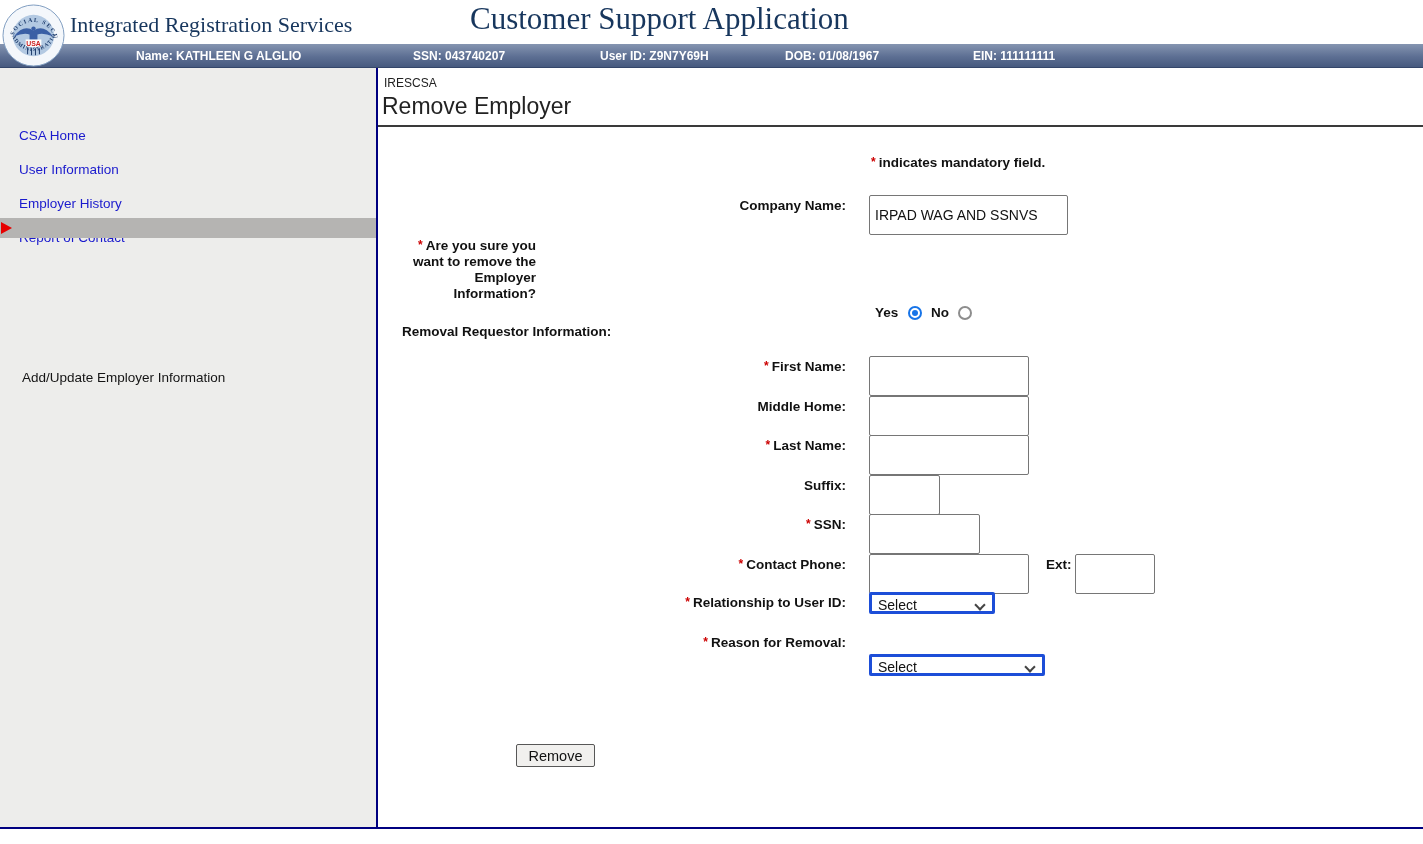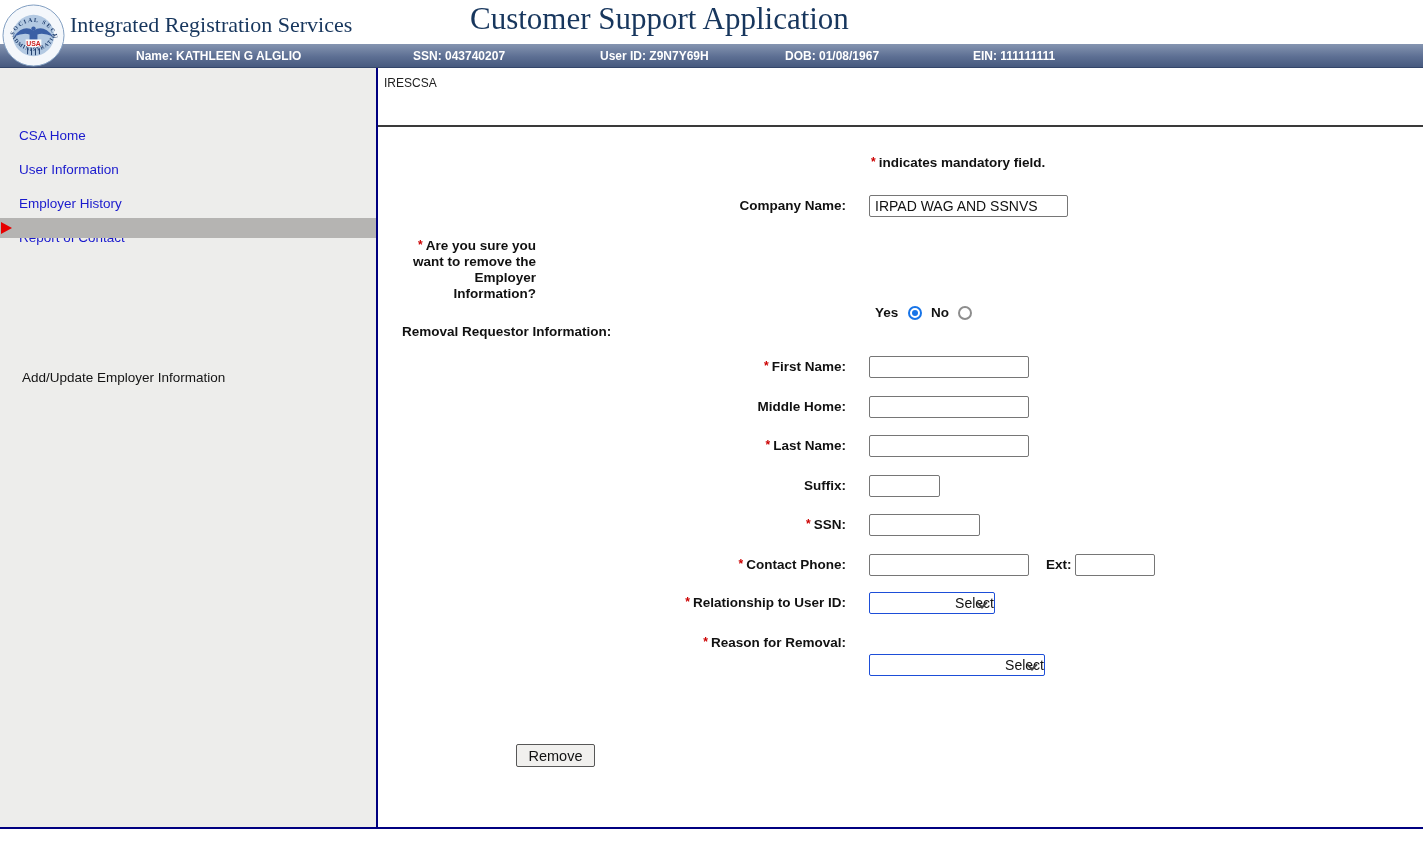--- a/index.html
+++ b/index.html
@@ -59,29 +59,29 @@
   .heading-rule { position:absolute; left:0; top:57px; width:1045px; height:2px; background:#3a3a3a; }
 
   .blabel { font-weight:bold; font-size:13.5px; color:#111; white-space:nowrap; }
   .note { position:absolute; left:493px; top:87px; }
   .req::before { content:"*"; color:#cc0000; margin-right:3px; font-size:12px; vertical-align:1px; }
 
   .flabel { position:absolute; left:168px; width:300px; text-align:right; }
   .fctl   { position:absolute; left:491px; }
 
   .txt {
-    box-sizing:border-box; height:22px; border:1px solid #767676; border-radius:2px;
+    box-sizing:border-box; height:40px; border:1px solid #767676; border-radius:2px;
     font-family:"Liberation Sans", sans-serif; font-size:14px; padding:6px 5px; background:#fff; color:#111;
   }
   .w199{width:199px;} .w160{width:160px;} .w111{width:111px;} .w80{width:80px;} .w71{width:71px;}
 
   .sel {
-    box-sizing:border-box; height:22px; border:1px solid #1d4ed8; border-radius:2px;
+    box-sizing:border-box; height:22px; border:3px solid #1d4ed8; border-radius:2px;
     background:#fff; font-size:14px; line-height:20px; padding-left:6px; position:relative;
-    color:#111; cursor:pointer;text-align:right;
+    color:#111; cursor:pointer;
   }
   .w126{width:126px;} .w176{width:176px;}
   .chev {
     position:absolute; right:8px; top:6px; width:6px; height:6px;
     border-right:2px solid #444; border-bottom:2px solid #444; transform:rotate(45deg);
   }
 
   .confirm {
     position:absolute; left:11px; top:169px; width:147px; text-align:right;
     font-weight:bold; font-size:13.5px; line-height:16px; color:#111;
@@ -149,20 +149,21 @@
   <div class="nav-link nav-3">Employer History</div>
   <div class="nav-link nav-4">Report of Contact</div>
   <div class="active-row">
     <span class="active-label">Add/Update Employer Information</span>
   </div>
   <div class="active-arrow"></div>
 </div>
 
 <div class="main">
   <div class="breadcrumb">IRESCSA</div>
+  <div class="page-heading">Remove Employer</div>
   <div class="heading-rule"></div>
 
   <div class="blabel note req">indicates mandatory field.</div>
 
   <div class="blabel flabel" style="top:130px">Company Name:</div>
   <input class="txt fctl w199" style="top: 127px;" type="text" value="IRPAD WAG AND SSNVS">
 
   <div class="confirm">
     <div class="req">Are you sure you</div>
     <div>want to remove the</div>

